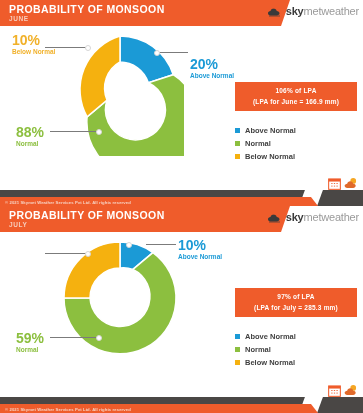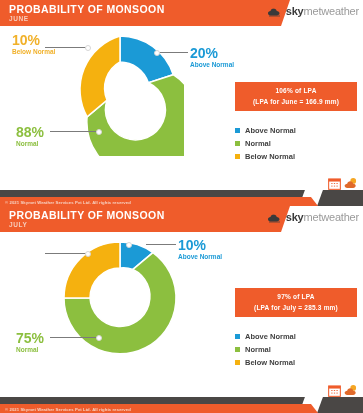--- a/index.html
+++ b/index.html
@@ -98,21 +98,21 @@
       </svg>
     </div>
 
     <div class="cal-lab lab-below" style="left:12px;top:6px;">
       <span class="pct">10%</span>
       <span class="nm">Below Normal</span>
     </div>
     <div class="leader" style="left:45px;top:21px;width:42px;"></div>
     <div class="dot" style="left:85px;top:19px;"></div>
 
-    <div class="cal-lab lab-above" style="left:190px;top:19px;">
+    <div class="cal-lab lab-above" style="left:190px;top:30px;">
       <span class="pct">20%</span>
       <span class="nm">Above Normal</span>
     </div>
     <div class="leader" style="left:158px;top:26px;width:30px;"></div>
     <div class="dot" style="left:154px;top:24px;"></div>
 
     <div class="cal-lab lab-normal" style="left:16px;top:98px;">
       <span class="pct">88%</span>
       <span class="nm">Normal</span>
     </div>
@@ -199,21 +199,21 @@
     <div class="dot" style="left:85px;top:19px;"></div>
 
     <div class="cal-lab lab-above" style="left:178px;top:5px;">
       <span class="pct">10%</span>
       <span class="nm">Above Normal</span>
     </div>
     <div class="leader" style="left:146px;top:12px;width:30px;"></div>
     <div class="dot" style="left:126px;top:10px;"></div>
 
     <div class="cal-lab lab-normal" style="left:16px;top:98px;">
-      <span class="pct">75%</span>
+      <span class="pct">59%</span>
       <span class="nm">Normal</span>
     </div>
     <div class="leader" style="left:50px;top:105px;width:48px;"></div>
     <div class="dot" style="left:96px;top:103px;"></div>
 
     <div class="lpa">
       <div class="l1">97% of LPA</div>
       <div class="l2">(LPA for July = 285.3 mm)</div>
     </div>
 

